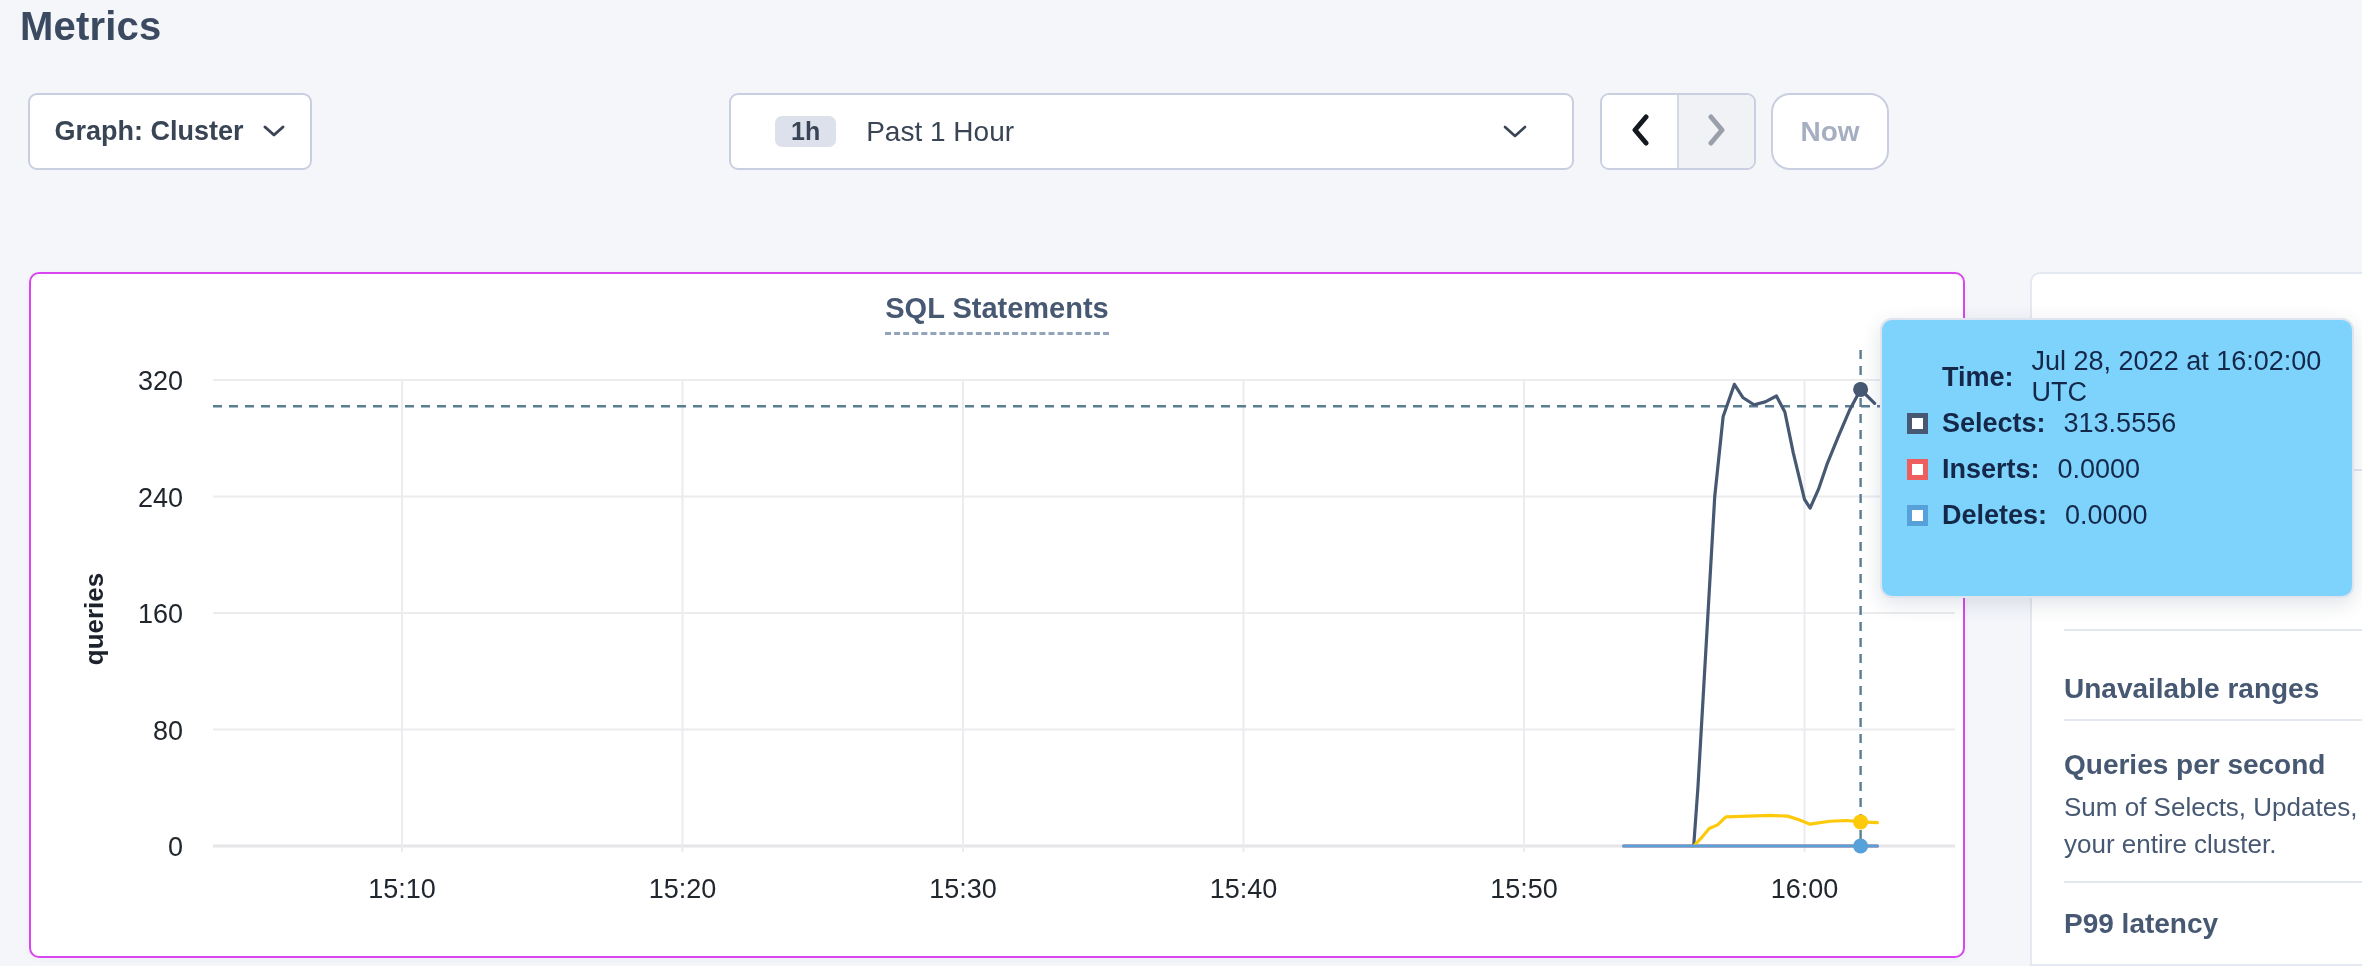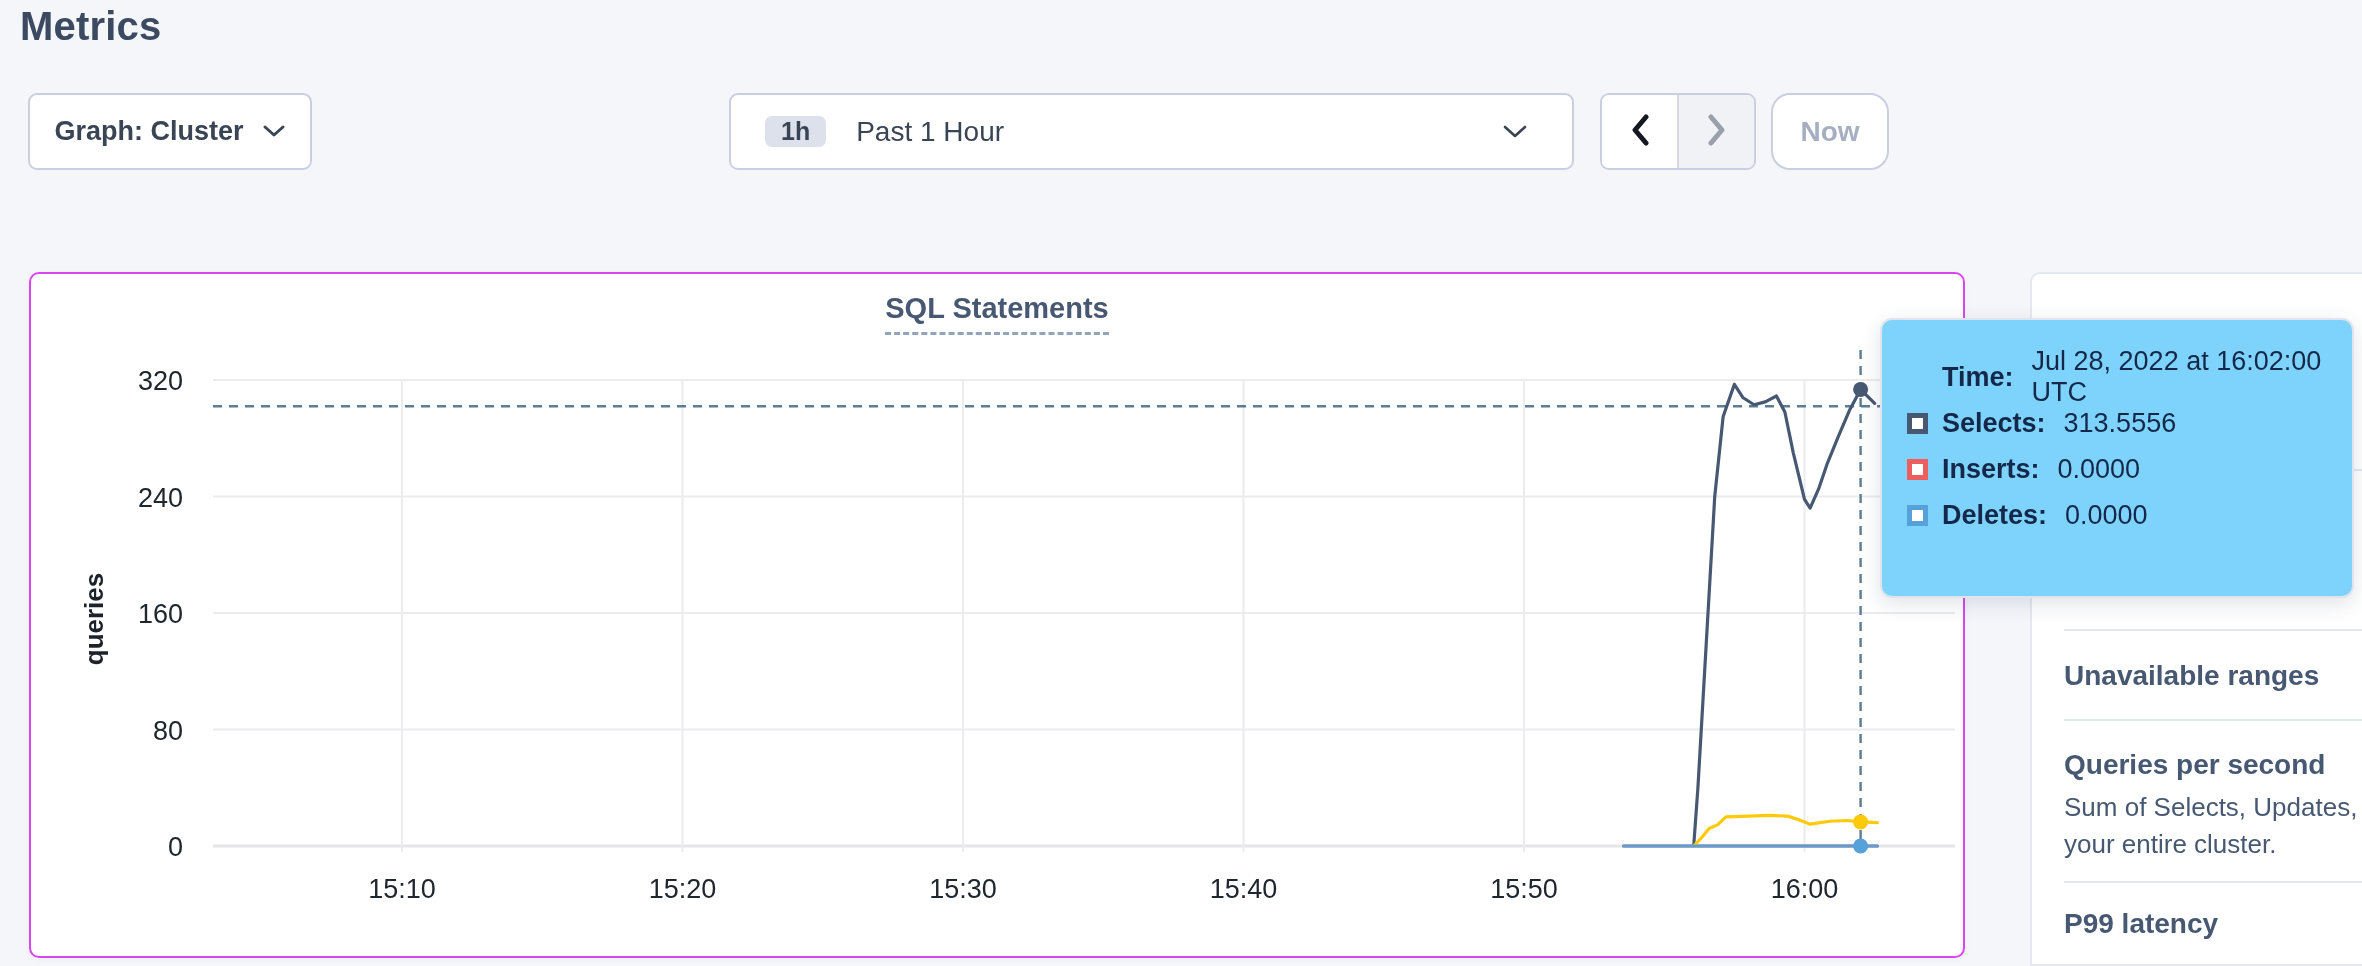--- a/index.html
+++ b/index.html
@@ -22,21 +22,21 @@
   .btn .chev { margin-left:18px; display:flex; align-items:center; }
   .graph-btn { left:18px; width:284px; }
   .dash-btn  { left:329px; width:372px; }
 
   .time-sel {
     position:absolute; left:729px; top:93px; width:845px; height:77px;
     background:#fff; border:2px solid #c9cfe0; border-radius:9px;
     display:flex; align-items:center; cursor:pointer;
   }
   .time-badge {
-    margin-left:34px; padding:1px 16px; background:#dde1ec; border-radius:7px;
+    margin-left:44px; padding:1px 16px; background:#dde1ec; border-radius:7px;
     font-size:25px; font-weight:bold; color:#394455;
   }
   .time-text { margin-left:30px; font-size:28px; color:#394455; }
   .time-sel .chev { position:absolute; right:44px; top:28px; }
 
   .pager {
     position:absolute; left:1600px; top:93px; width:156px; height:77px;
     border:2px solid #c9cfe0; border-radius:9px; background:#fff;
     display:flex; overflow:hidden;
   }
@@ -171,21 +171,21 @@
         <polyline points="1592.5774999999999,572 1846.43,572" fill="none" stroke="#56a1d9" stroke-width="3.2" stroke-linejoin="round" stroke-linecap="round"></polyline>
         <circle cx="1829.6000000000001" cy="115.38465749999995" r="7.5" fill="#475872"></circle>
         <circle cx="1829.6000000000001" cy="547.923381875" r="7.5" fill="#fdca0b"></circle>
         <circle cx="1829.6000000000001" cy="572" r="7.5" fill="#56a1d9"></circle>
       </svg>
   </div>
 
   <div class="sidebar">
     <div class="sb-div" style="top:195px"></div>
     <div class="sb-div" style="top:355px"></div>
-    <div class="sb-head" style="top:386px">Unavailable ranges</div>
+    <div class="sb-head" style="top:399px">Unavailable ranges</div>
     <div class="sb-div" style="top:445px"></div>
     <div class="sb-head" style="top:475px">Queries per second</div>
     <div class="sb-desc" style="top:518px">Sum of Selects, Updates, Inser</div>
     <div class="sb-desc" style="top:555px">your entire cluster.</div>
     <div class="sb-div" style="top:607px"></div>
     <div class="sb-head" style="top:634px">P99 latency</div>
   </div>
 
   <div class="tooltip">
     <div class="tt-row time">

